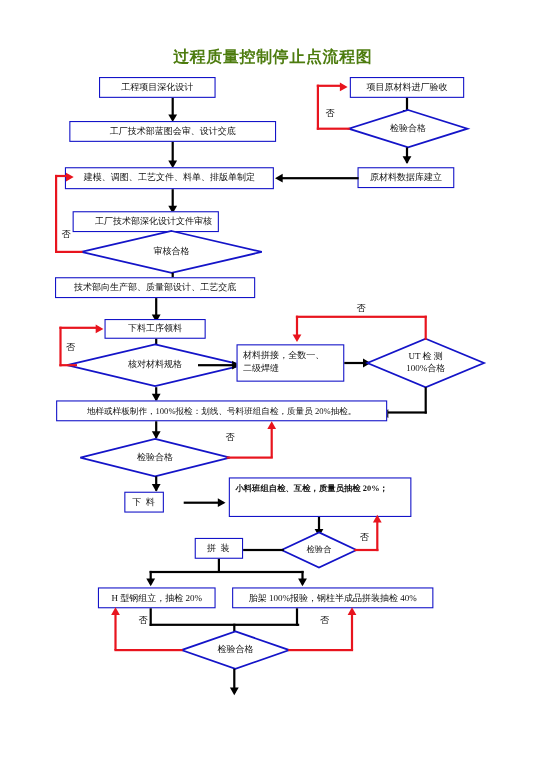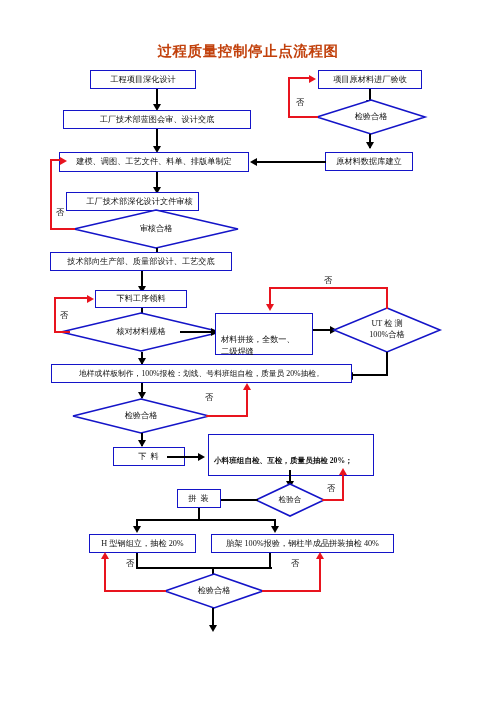--- a/index.html
+++ b/index.html
@@ -2,29 +2,29 @@
 <html><head>
 <meta charset="utf-8">
 <style>
   html,body{margin:0;padding:0;background:#ffffff;}
   body{width:496px;height:702px;position:relative;
        font-family:"Liberation Serif","DejaVu Serif",serif;
        -webkit-font-smoothing:antialiased;}
   #canvas{position:absolute;left:0;top:0;width:496px;height:702px;overflow:hidden;background:#fff;}
 
   .title{position:absolute;left:0;top:42px;width:496px;text-align:center;
-         color:#c2410c;font-weight:bold;font-size:14.5px;letter-spacing:.6px;
+         color:#4d7c0f;font-weight:bold;font-size:14.5px;letter-spacing:.6px;
          font-family:"Liberation Sans","DejaVu Sans",sans-serif;}
 
   
   .box{position:absolute;border:1.6px solid #1414c8;background:#fff;
        display:flex;align-items:center;justify-content:center;
        text-align:center;color:#111;font-size:8.2px;line-height:1.45;
        box-sizing:border-box;padding:1px 3px;}
-  .box.multiline{display:block;padding:20px 5px;text-align:left;}
+  .box.multiline{display:block;padding:3px 5px;text-align:left;}
 
   
   .dia{position:absolute;box-sizing:border-box;}
   .dia svg{position:absolute;left:0;top:0;overflow:visible;}
   .dia .dlabel{position:absolute;left:0;top:0;width:100%;height:100%;
        display:flex;align-items:center;justify-content:center;flex-direction:column;
        color:#111;font-size:8.2px;line-height:1.3;text-align:center;pointer-events:none;}
 
   
   .lineblk{position:absolute;background:#000;}
@@ -195,21 +195,21 @@
   </div>
 
   <div class="linered" style="left:206px;top:414.5px;width:42px;height:2.2px;"></div>
   <div class="linered" style="left:246px;top:389px;width:2.2px;height:27px;"></div>
   <div class="arrow arr-up-r" style="left:243px;top:383px;"></div>
   <div class="no-lbl" style="left:205px;top:392px;">否</div>
 
   <div class="lineblk" style="left:140.5px;top:433px;width:2.4px;height:13px;"></div>
   <div class="arrow arr-down" style="left:137.5px;top:440px;"></div>
 
-  <div class="box" style="left:113px;top:447px;width:72px;height:19px;letter-spacing:1px;">
+  <div class="box" style="left:113px;top:447px;width:36px;height:19px;letter-spacing:1px;">
     <span>下  料</span>
   </div>
 
   <div class="lineblk" style="left:167px;top:455.5px;width:36px;height:2.4px;"></div>
   <div class="arrow arr-right" style="left:198px;top:452.8px;"></div>
 
   <div class="box multiline" style="left:208px;top:434px;width:166px;height:36px;font-size:7.6px;font-weight:bold;">
     <div>小料班组自检、互检，质量员抽检 20%；</div>
   </div>
   <div class="lineblk" style="left:289px;top:470px;width:2.4px;height:16px;"></div>

